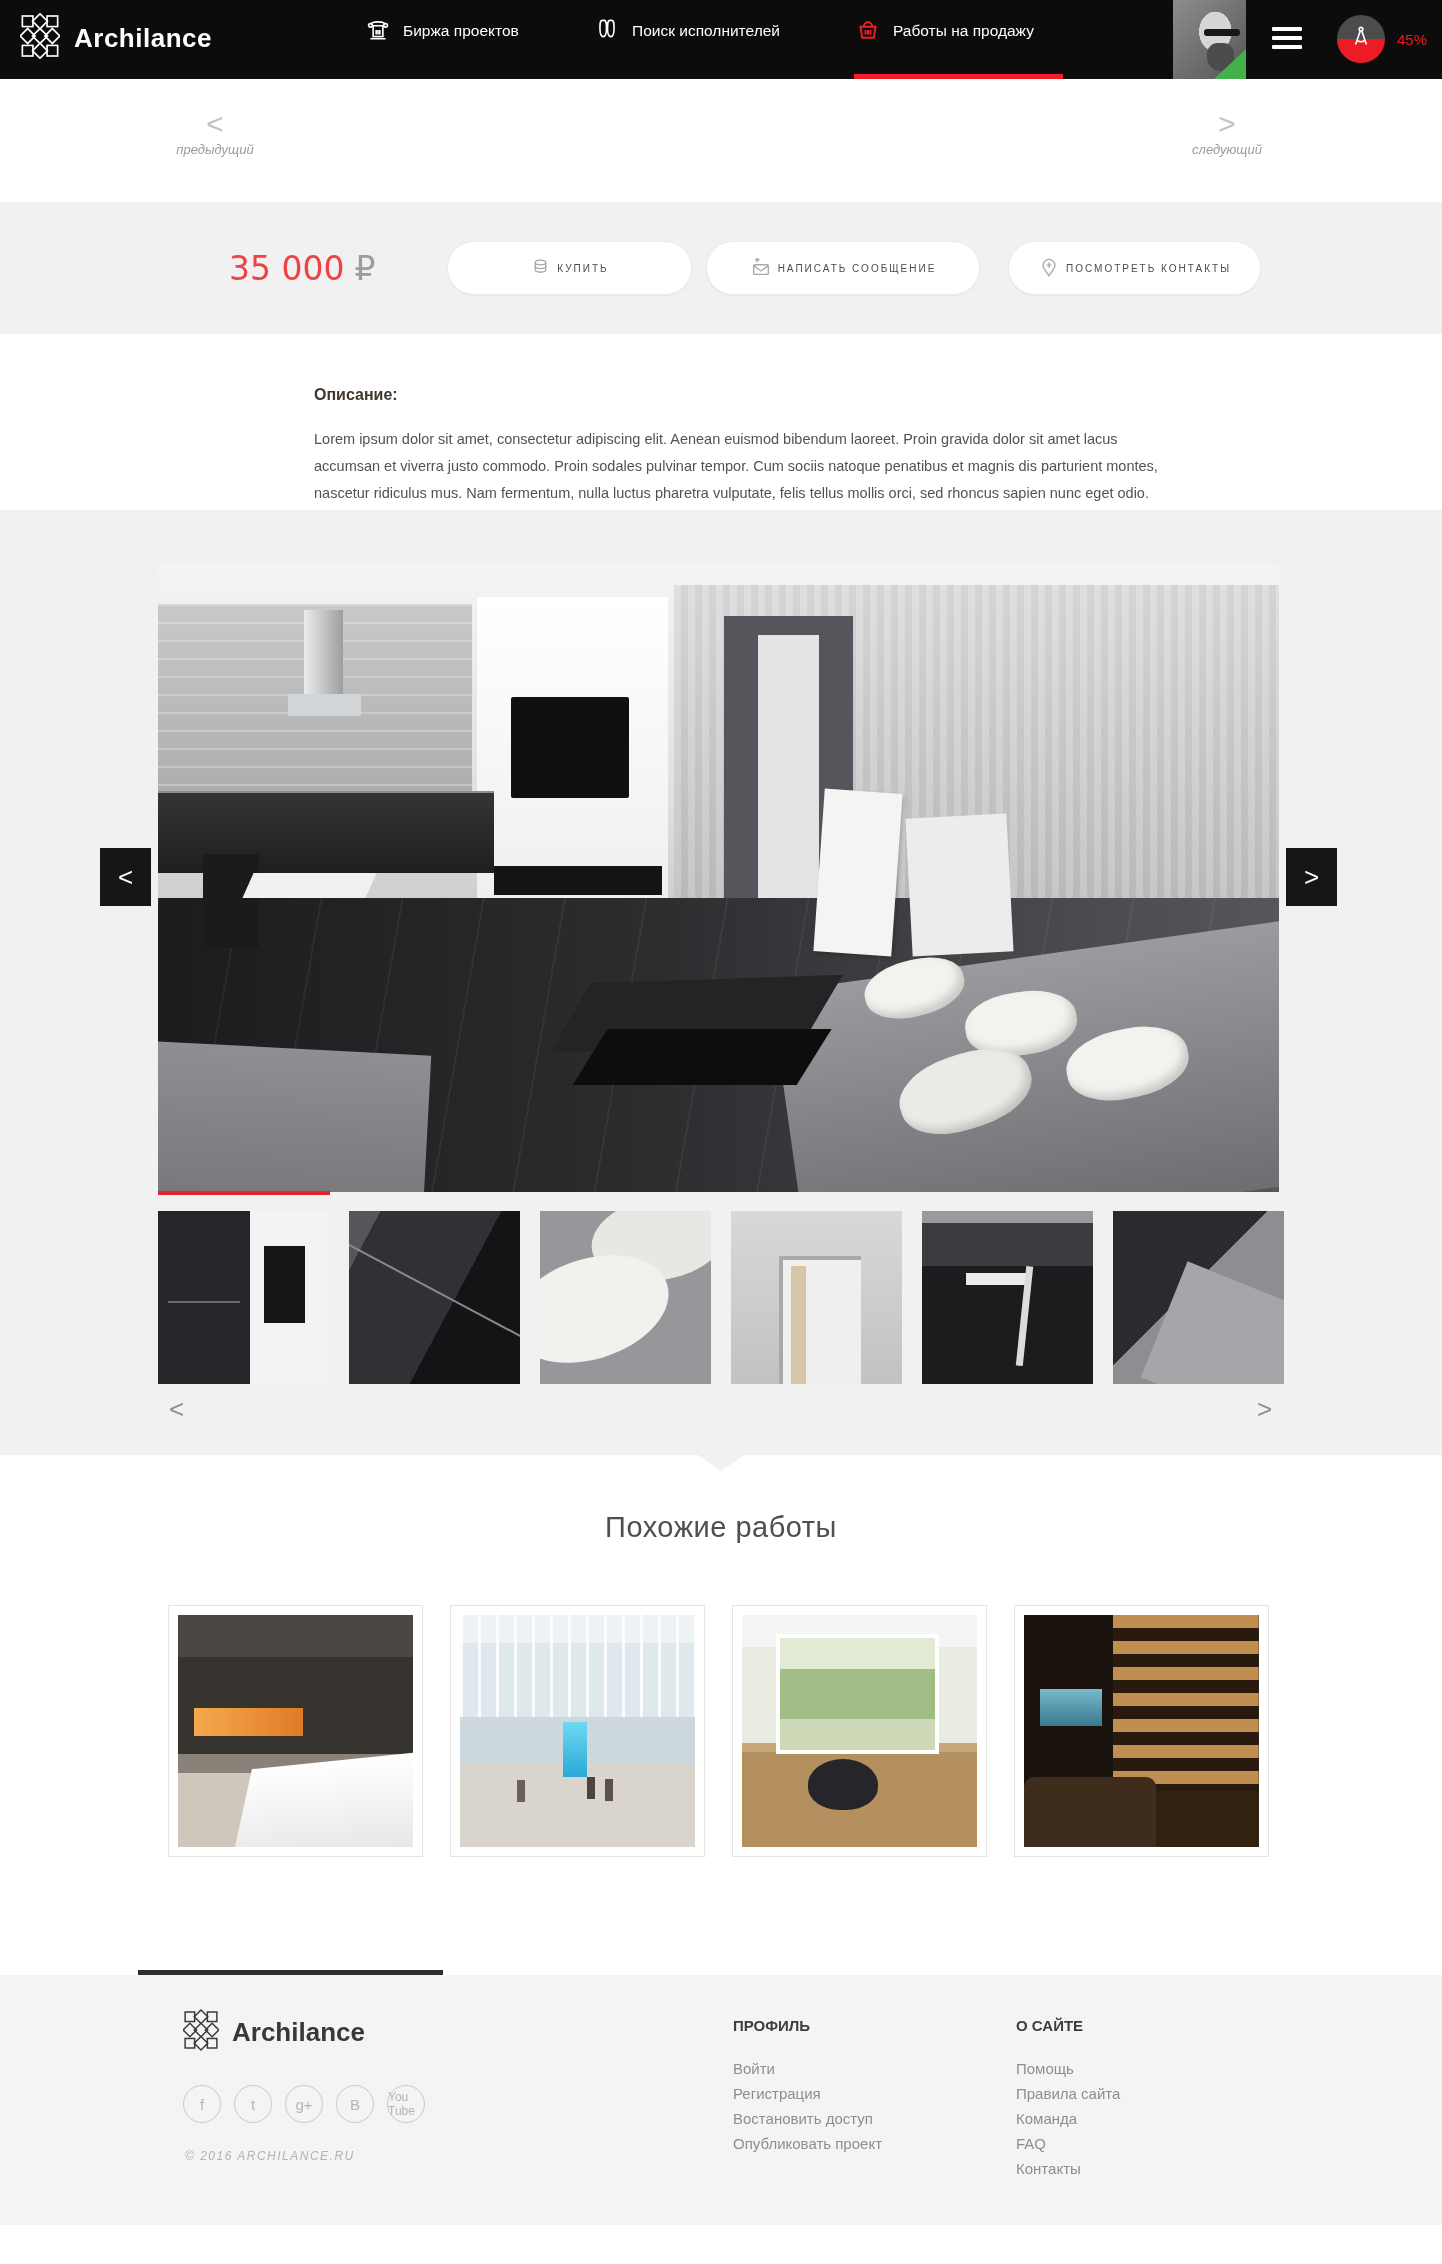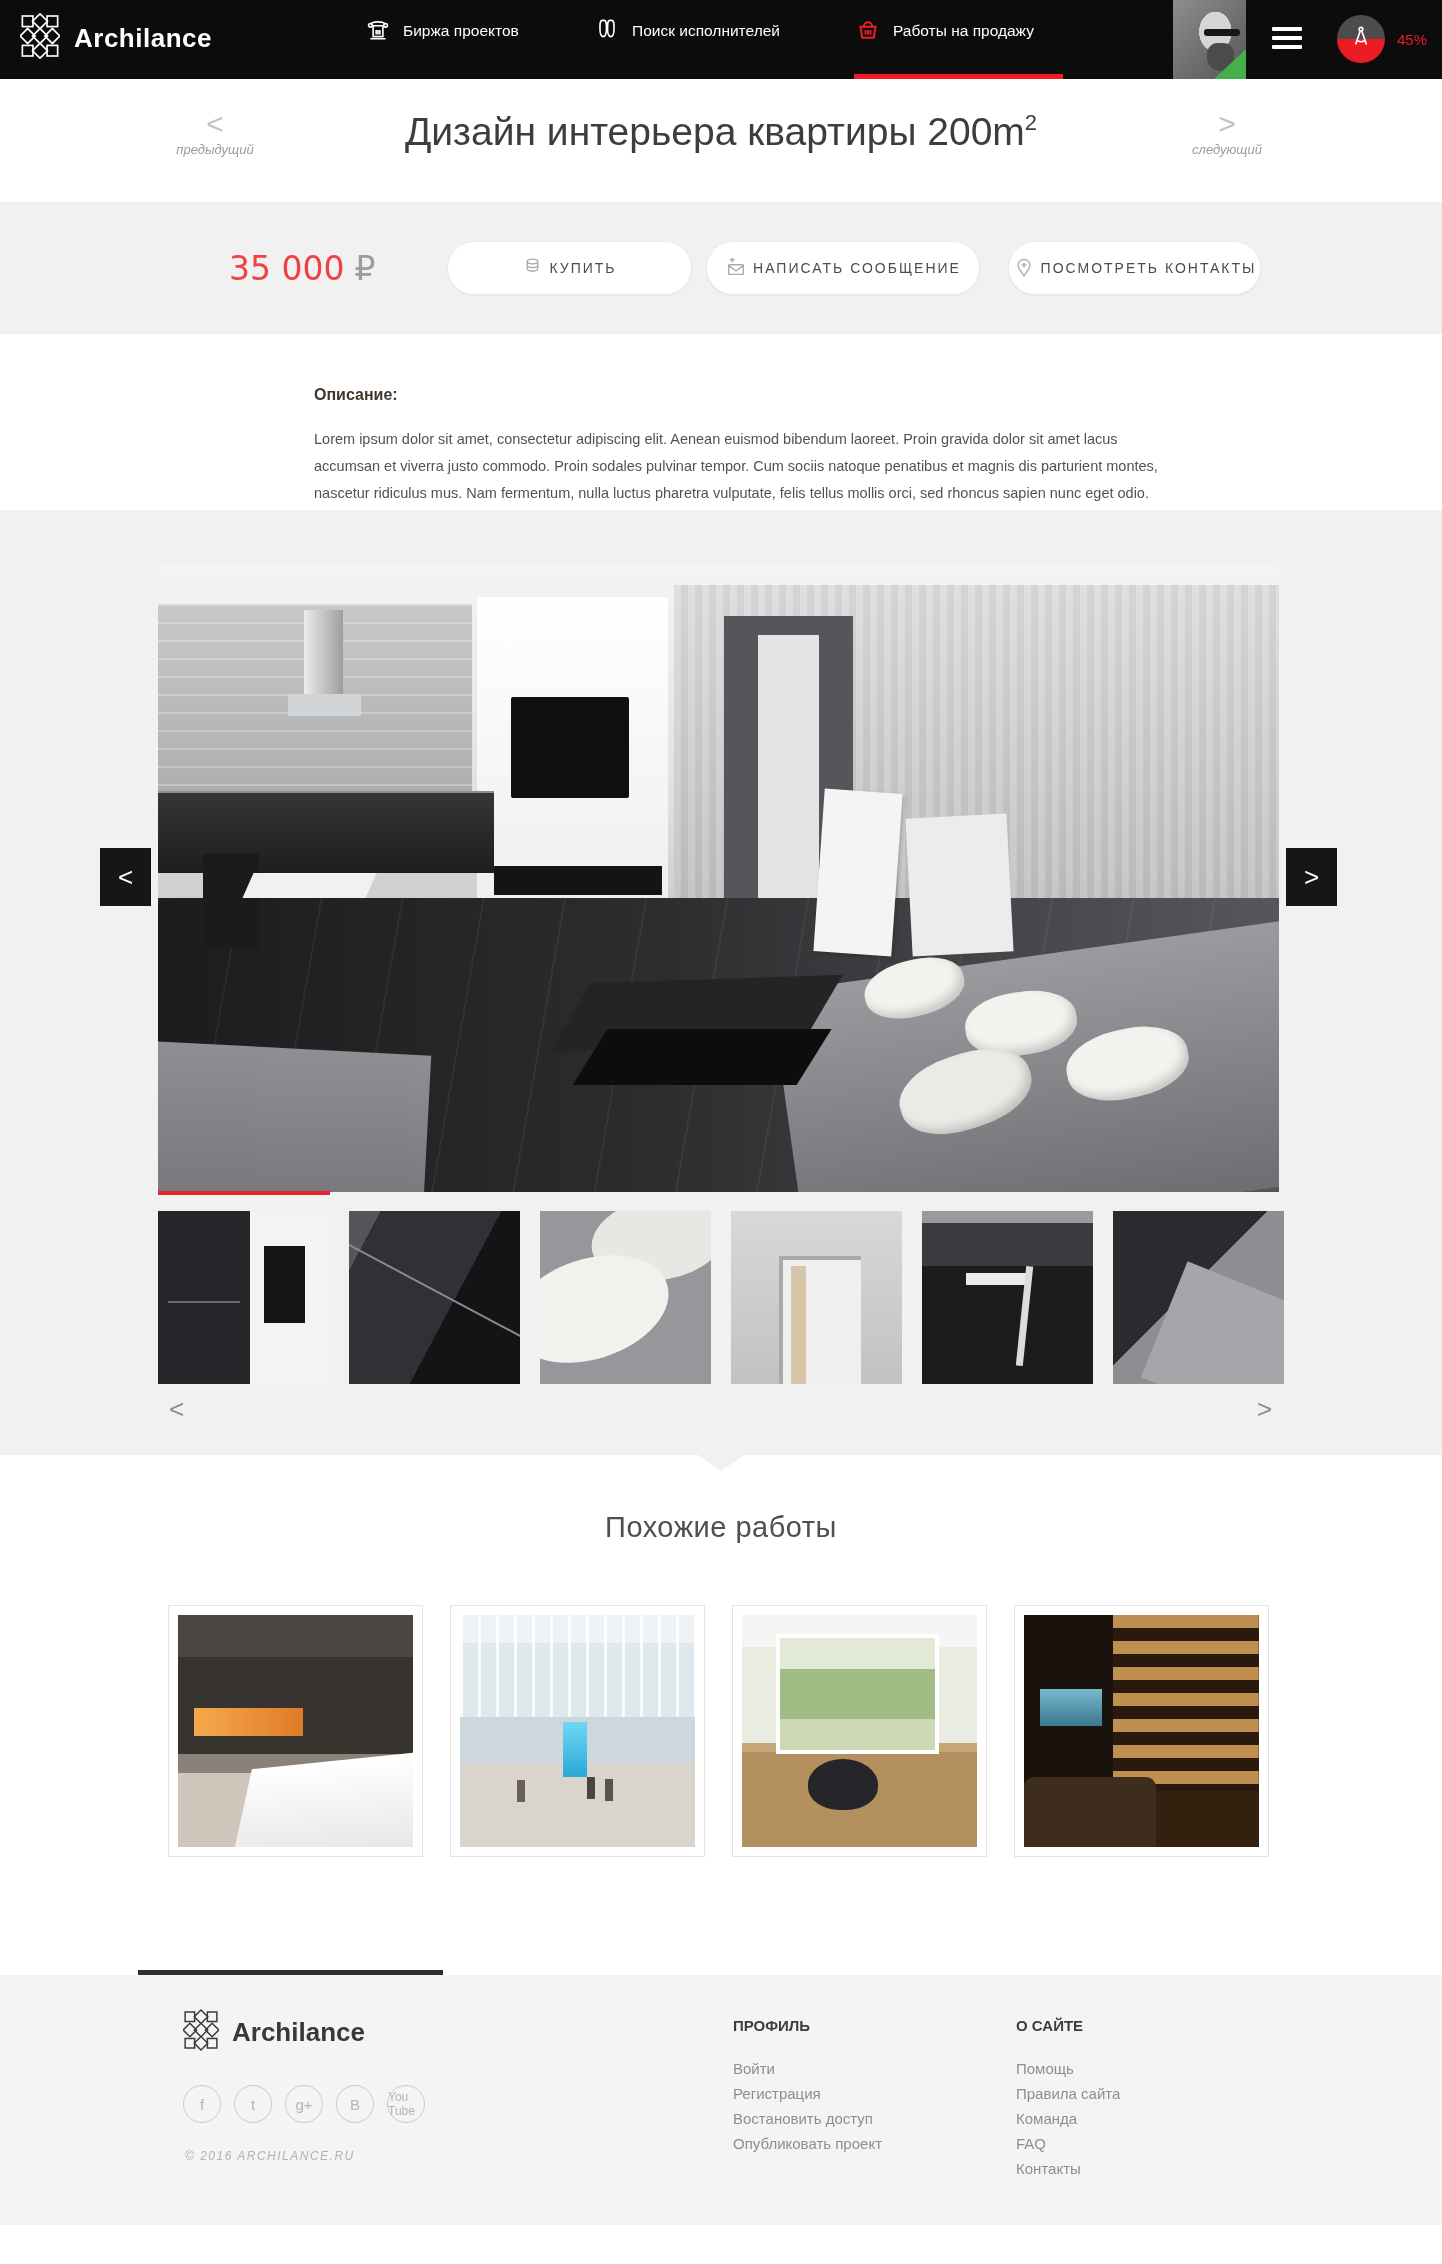--- a/index.html
+++ b/index.html
@@ -40,21 +40,21 @@
   .page-title { text-align:center; padding-top:31px; font-size:39px; font-weight:300; color:#3d3d3d; }
   .page-title sup { font-size:22px; vertical-align:15px; }
 
   
   .price-strip { height:132px; background:#f1f1f2; }
   .price { position:absolute; left:88px; top:47px; font-size:33px; font-family:"DejaVu Sans", sans-serif; }
   .price-number { color:#ef4343; }
   .price-currency { color:#9b9ba0; margin-left:10px; }
   .btn { position:absolute; top:39px; height:54px; border-radius:27px; background:#fff;
     display:flex; align-items:center; justify-content:center; gap:6px;
-    font-size:14px; letter-spacing:2px; color:#4c4c4c;
+    font-size:10px; letter-spacing:2px; color:#4c4c4c;
     border:1px solid #ececee; box-shadow:0 1px 2px rgba(0,0,0,.05); cursor:pointer; }
   .btn-buy { left:306px; width:245px; } .btn-msg { left:565px; width:274px; } .btn-contacts { left:867px; width:253px; }
 
   
   .desc-section { height:176px; background:#fff; }
   .desc-heading { position:absolute; left:173px; top:52px; font-size:16px; font-weight:bold; color:#3f362e; }
   .desc-body { position:absolute; left:173px; top:92px; width:864px; font-size:14.5px; line-height:27px; color:#58514b; }
 
   
   .gallery-section { height:945px; background:#f1f1f2; }
@@ -238,21 +238,20 @@
   </div>
   <span class="badge-pct">45%</span>
 </div>
 
 <div class="title-section">
   <div class="inner">
     <div class="pager pager-prev">
       <div class="pager-arrow">&lt;</div>
       <div class="pager-label">предыдущий</div>
     </div>
-    <h1 class="page-title"><span>Дизайн интерьера квартиры 200m</span><sup>2</sup></h1>
     <div class="pager pager-next">
       <div class="pager-arrow">&gt;</div>
       <div class="pager-label">следующий</div>
     </div>
   </div>
 </div>
 
 <div class="price-strip">
   <div class="inner">
     <div class="price">

